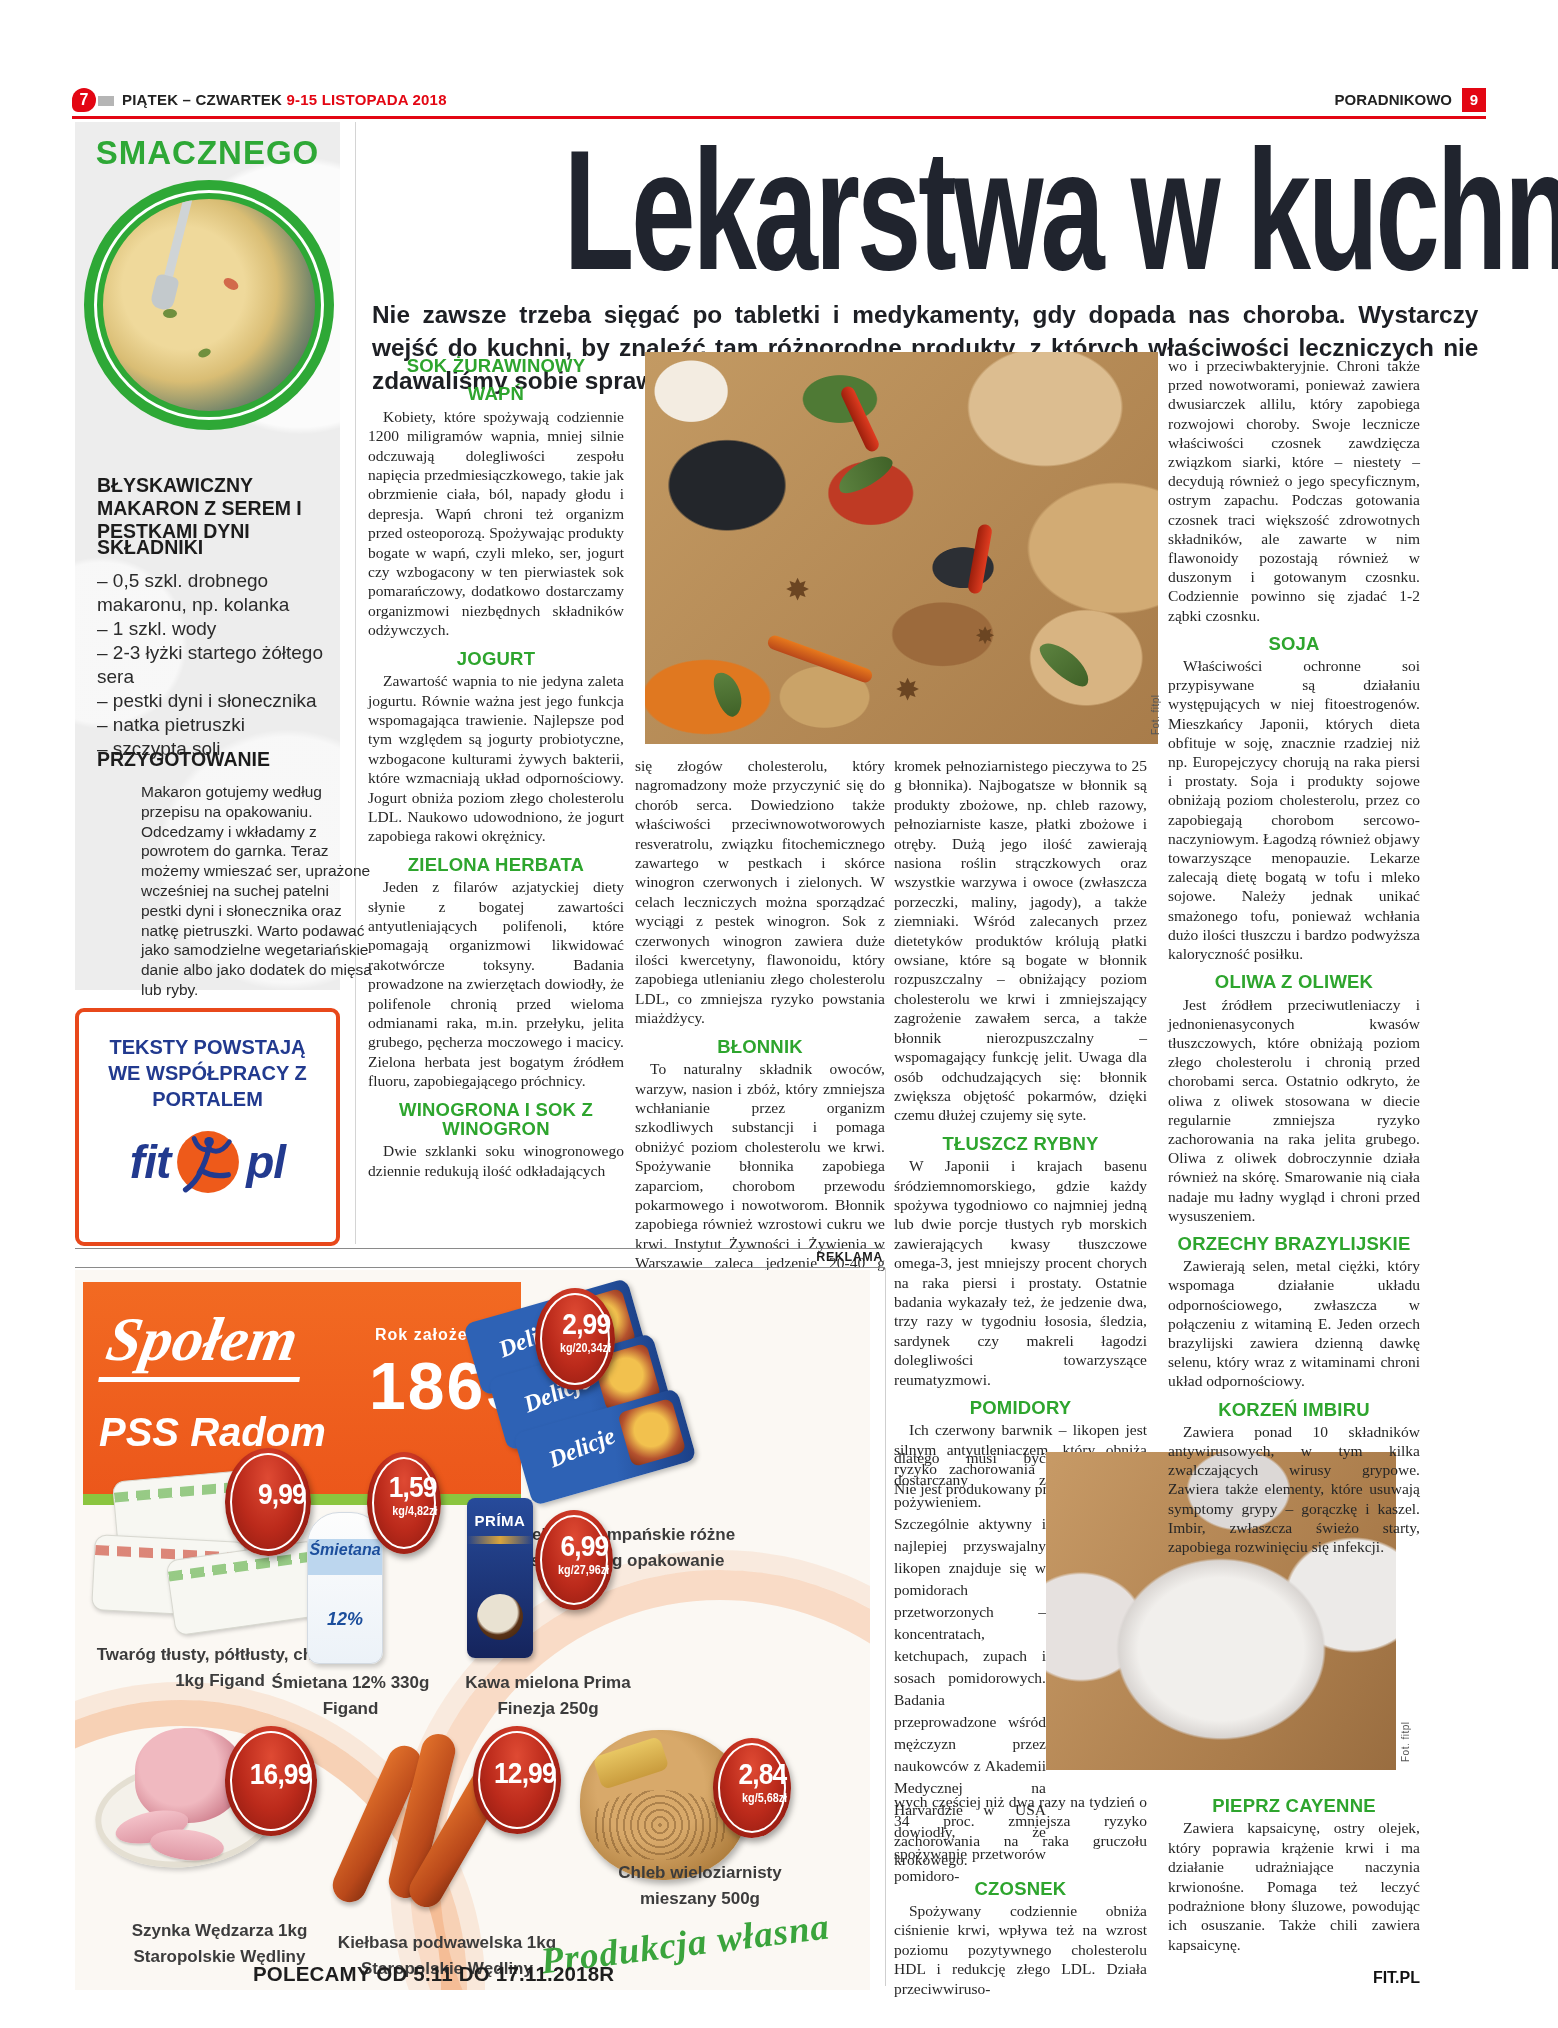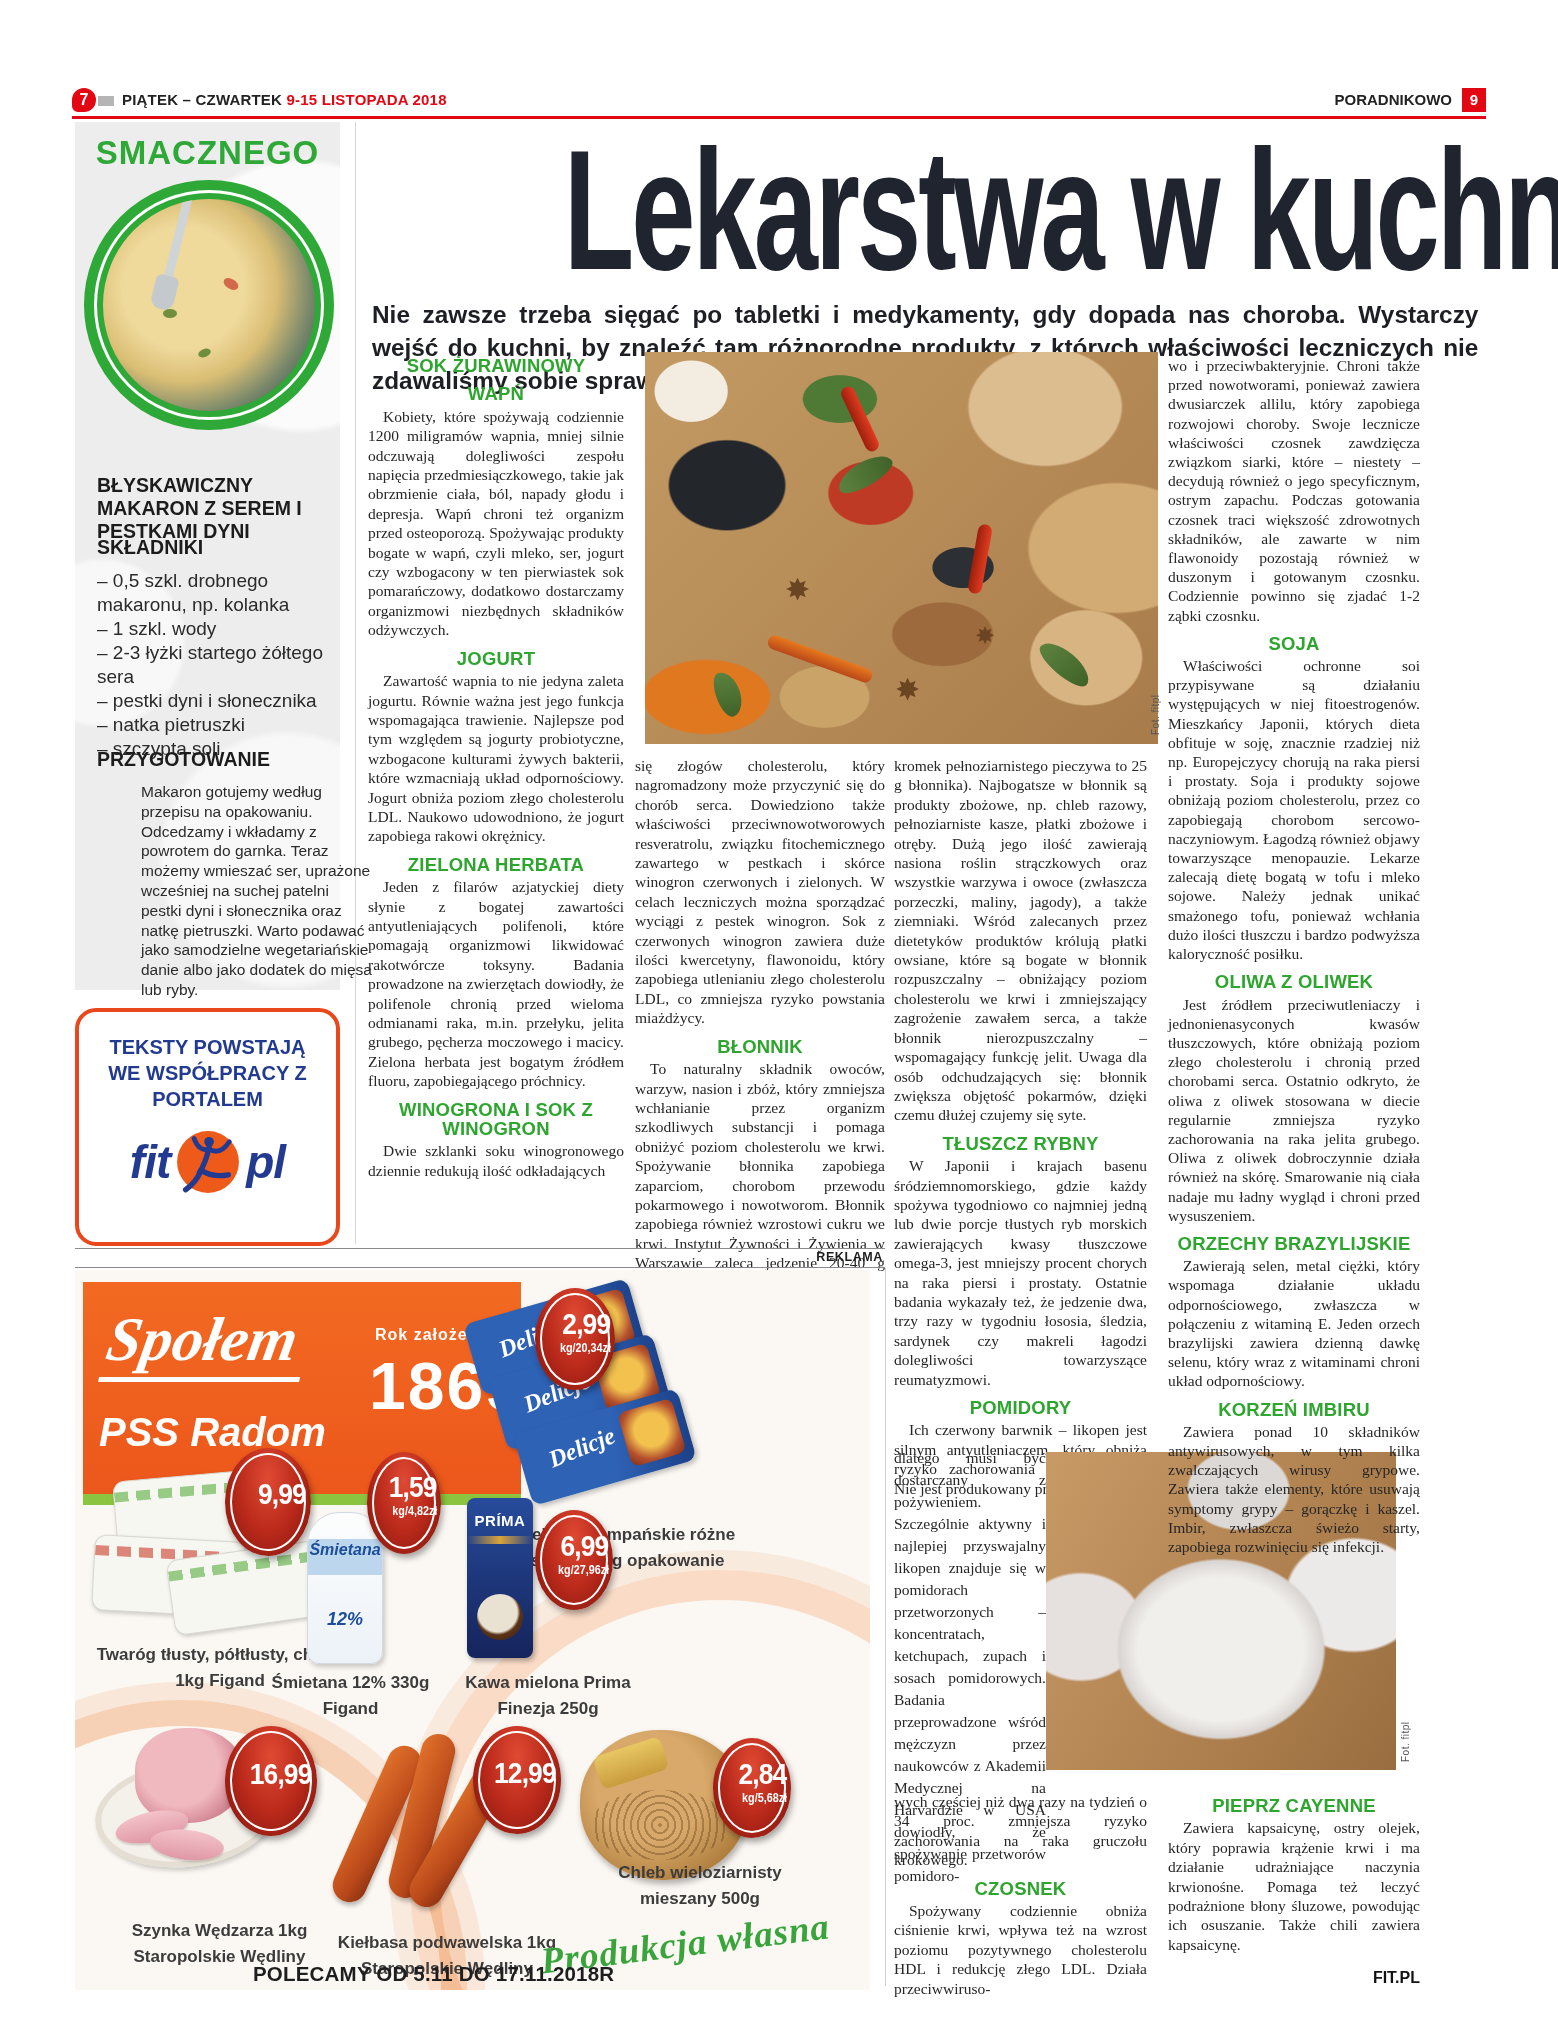--- a/index.html
+++ b/index.html
@@ -32,21 +32,21 @@
   .fleck1,.fleck2,.fleck3{position:absolute;border-radius:50%;}
   .fleck1{left:60px;top:110px;width:14px;height:9px;background:#6f8f3e;}
   .fleck2{left:120px;top:80px;width:16px;height:10px;background:#d2694b;transform:rotate(30deg);}
   .fleck3{left:95px;top:150px;width:13px;height:8px;background:#6f8f3e;transform:rotate(-20deg);}
   .recipe-title{position:absolute;left:22px;top:352px;width:230px;font-size:19.5px;line-height:23px;font-weight:bold;color:#1c1c1c;}
   .sub-h{position:absolute;left:22px;font-size:19.5px;font-weight:bold;color:#1c1c1c;}
   .ingr{position:absolute;left:22px;top:447px;width:230px;margin:0;padding:0;list-style:none;
         font-size:19px;line-height:24px;color:#2b2b2b;}
   .prep-p{position:absolute;left:22px;top:660px;width:232px;font-size:15.5px;line-height:19.8px;color:#2b2b2b;margin-left:44px;}
   .fitbox{position:absolute;left:75px;top:1008px;width:265px;height:238px;box-sizing:border-box;
-          border:4px solid #e8481b;border-radius:21px;background:#fff;}
+          border:4px solid #e8481b;border-radius:9px;background:#fff;}
   .fitnote{margin:22px 14px 0;text-align:center;color:#223a8f;font-weight:bold;font-size:20px;line-height:26px;}
   .fitlogo{position:absolute;left:0;right:0;top:118px;display:flex;align-items:center;justify-content:center;gap:6px;}
   .fitword{color:#223a8f;font-weight:bold;font-style:italic;font-size:46px;letter-spacing:-1px;}
   
   .headline{position:absolute;left:372px;top:112px;width:1112px;height:180px;text-align:center;overflow:visible;}
   .headline span{display:inline-block;font-size:158px;font-weight:bold;color:#20242e;white-space:nowrap;
                  transform:scale(.73,1.08);transform-origin:center top;letter-spacing:-4px;}
   .intro{position:absolute;left:372px;top:298px;width:1112px;font-size:24.5px;font-weight:bold;color:#1d1f24;
          line-height:33px;text-align:justify;transform:scaleX(.995);transform-origin:left top;}
   

